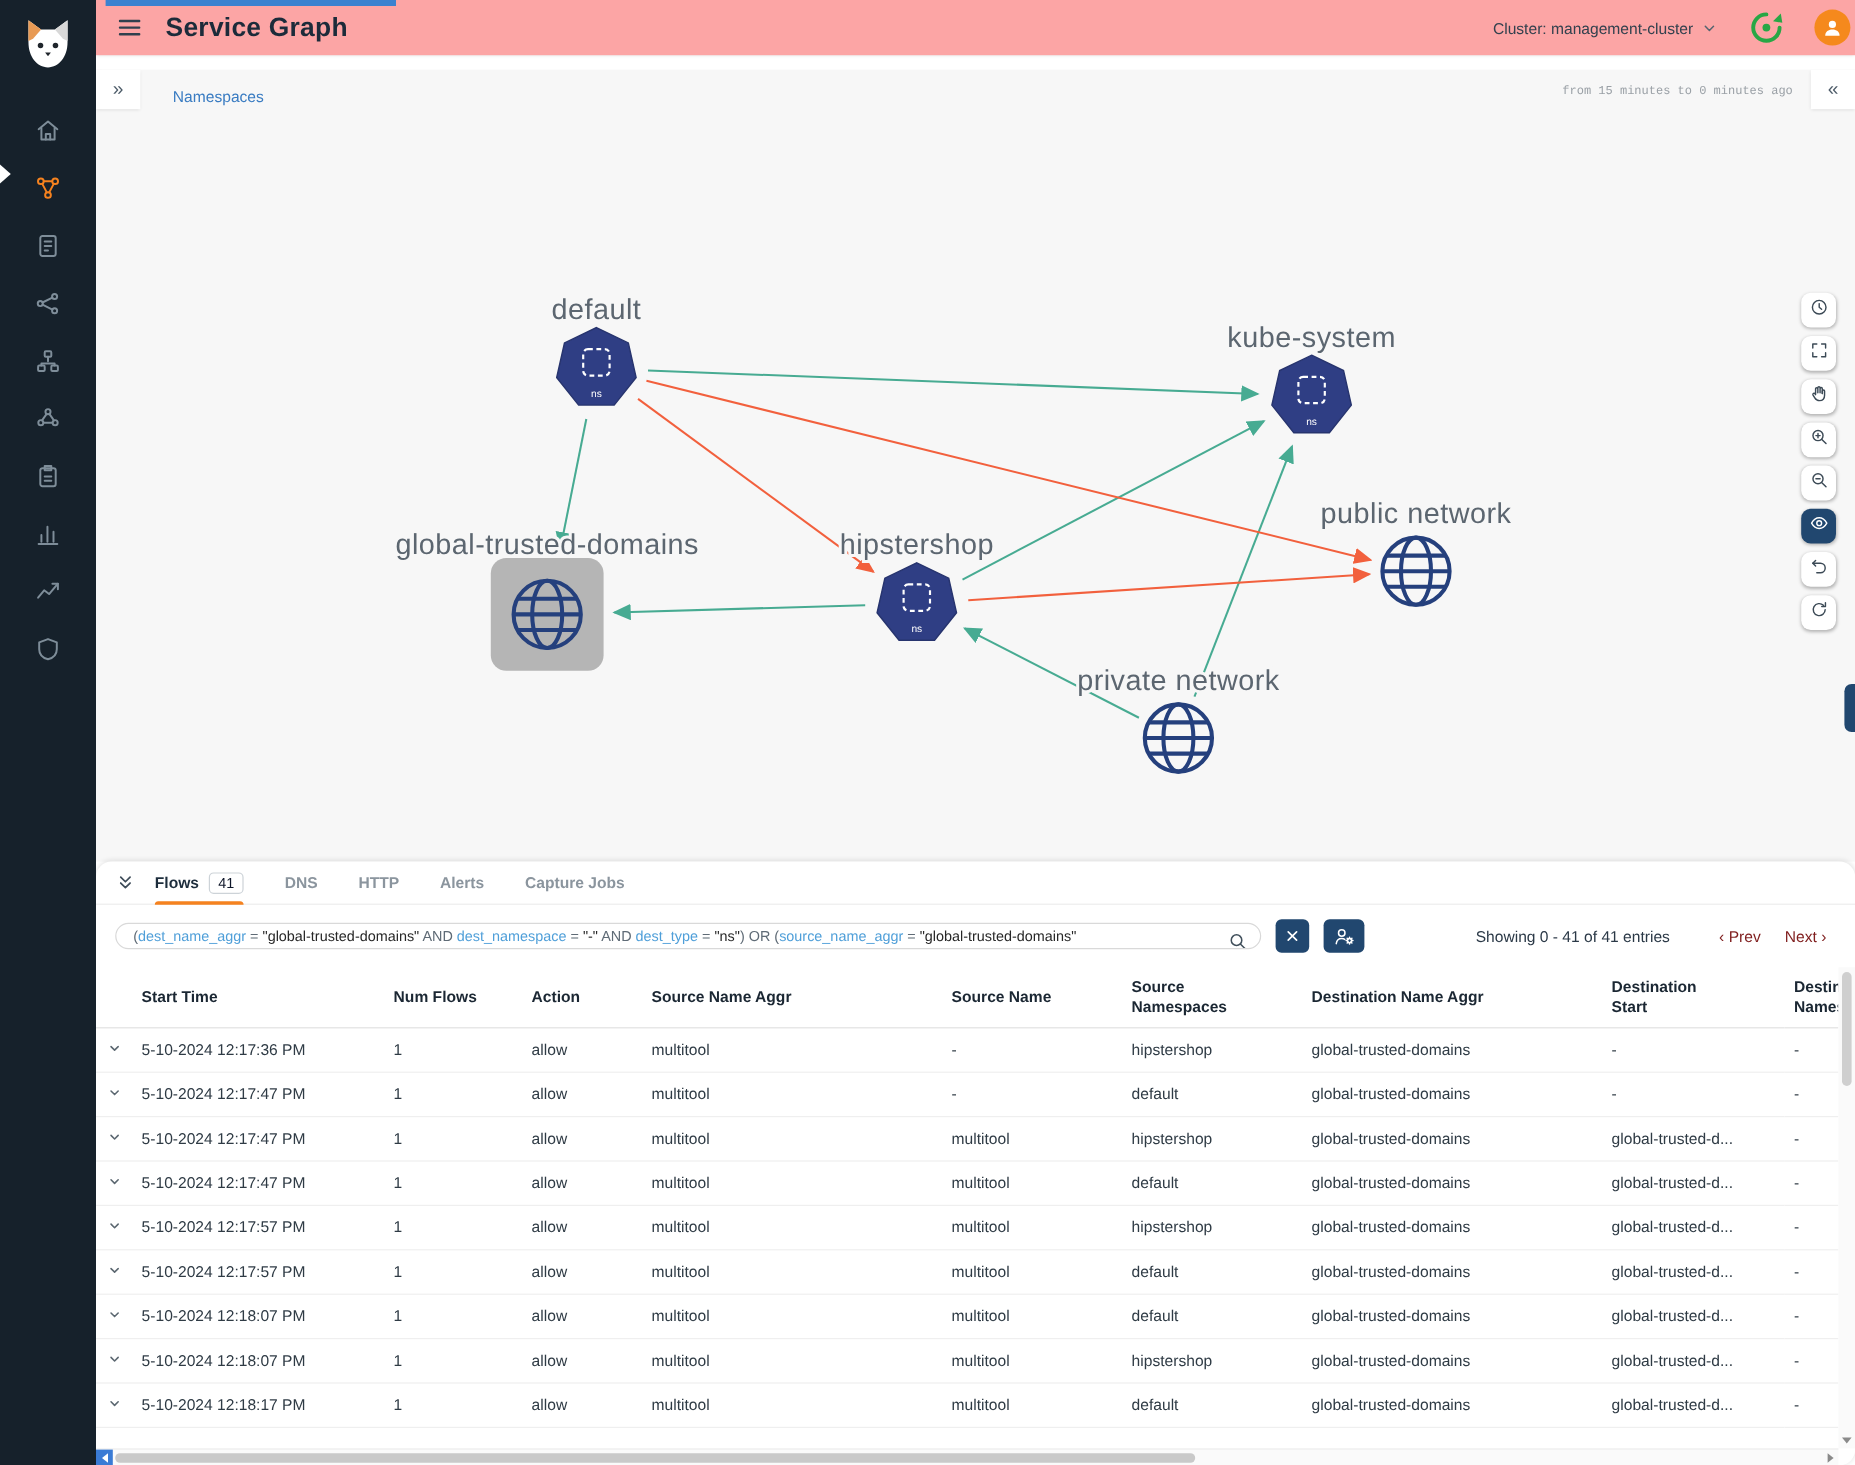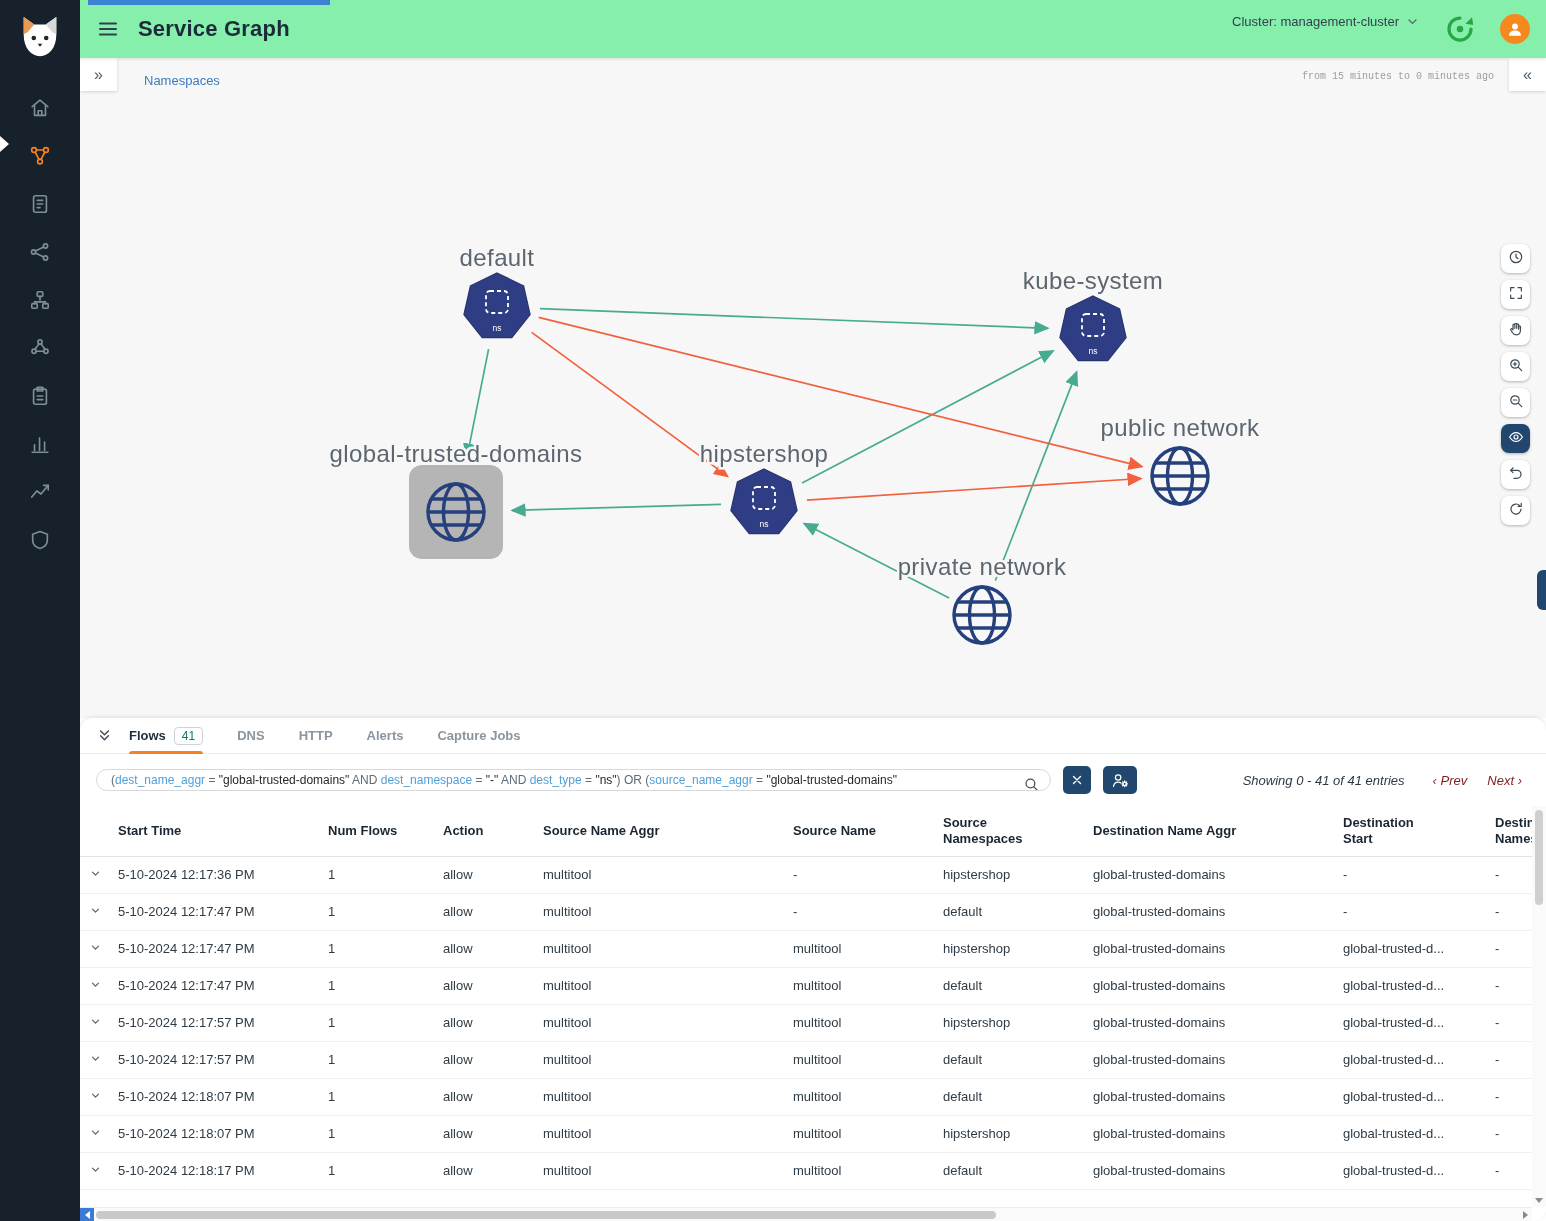--- a/index.html
+++ b/index.html
@@ -15,25 +15,25 @@
               align-items:center; justify-content:center; color:#7e8d99; cursor:pointer; }
   .nav-item.active { color:#f5821f; }
   .active-marker { position:absolute; left:0; top:2px; width:0; height:0;
                    border-top:8px solid transparent; border-bottom:8px solid transparent;
                    border-left:9px solid #ffffff; }
 
   
   .main { position:absolute; left:80px; top:0; right:0; height:100%; }
   .top-strip { position:absolute; left:8px; top:0; width:242px; height:5px; background:#3b82d0; z-index:60; }
 
-  header { position:absolute; left:0; top:0; right:0; height:58px; background:#86efac;
+  header { position:absolute; left:0; top:0; right:0; height:46px; background:#fca5a5;
            display:flex; align-items:center; box-shadow:0 1px 3px rgba(0,0,0,.12); z-index:30; }
   .hamburger { margin-left:16px; color:#30404e; display:flex; cursor:pointer; }
   h1.page-title { margin-left:18px; font-size:22px; font-weight:bold; color:#1c2b3a; letter-spacing:.2px; }
-  .header-right { margin-left:auto; display:flex; align-items:flex-start; gap:25px; padding-right:16px; }
+  .header-right { margin-left:auto; display:flex; align-items:center; gap:25px; padding-right:4px; }
   .cluster-select { display:flex; align-items:center; gap:6px; font-size:13px; color:#33414e; cursor:pointer; }
   .cluster-select .chev { color:#55646f; display:flex; }
   .tigera-logo { display:flex; }
   .avatar { width:30px; height:30px; border-radius:50%; background:#f5891d; display:flex;
             align-items:center; justify-content:center; color:#fff; cursor:pointer; }
 
   
   .graph-area { position:absolute; left:0; top:58px; right:0; height:660px; background:#f7f7f7; overflow:hidden; }
   #graph-svg { position:absolute; left:0; top:0; }
   .node-label { font-family:"Liberation Sans",sans-serif; font-size:24px; fill:#5c6670;
@@ -56,32 +56,32 @@
   .bottom-panel { position:absolute; left:0; top:718px; right:0; bottom:0; background:#fff;
                   box-shadow:0 -1px 4px rgba(0,0,0,.10);border-radius:13px; }
   .panel-tabs { height:36px; display:flex; align-items:center; padding-left:16px; border-bottom:1px solid #ededed; }
   .collapse-panel { color:#3e4c59; display:flex; margin-right:16px; cursor:pointer; }
   .tab { display:flex; align-items:center; margin-right:34px; font-size:13px; font-weight:bold;
          color:#8b959e; position:relative; height:36px; cursor:pointer; }
   .tab.active { color:#1d2d3c; }
   .tab.active::after { content:''; position:absolute; left:0; right:0; bottom:0; height:3px;
                        background:#f5821f; border-radius:3px 3px 0 0; }
   .badge { margin-left:8px; border:1px solid #cdd3d8; border-radius:4px; padding:1px 7px;
-           font-size:12px; font-weight:normal; color:#0f766e; background:#fff; }
+           font-size:12px; font-weight:normal; color:#0f172a; background:#fff; }
 
   .filter-row { display:flex; align-items:center; padding:12px 16px 10px; }
   .filter-input { position:relative; width:955px; height:22px; border:1px solid #d9d9d9; border-radius:16px;
                   background:#fff; display:flex; align-items:center; padding:0 34px 0 14px;
                   font-size:12px; white-space:nowrap; overflow:hidden; cursor:text; }
   .filter-input .search-ic { position:absolute; right:10px; top:6px; color:#41505c; }
   .q-paren { color:#5f6b76; } .q-op { color:#5f6b76; } .q-field { color:#4f9fd9; } .q-val { color:#272727; }
   .sq-btn { width:28px; height:28px; border-radius:5px; background:#21476f; color:#fff; display:flex;
             align-items:center; justify-content:center; margin-left:12px; cursor:pointer; }
   .sq-btn.wide { width:34px; }
-  .showing-block { margin-left:auto; display:flex; align-items:center; gap:28px; padding-right:8px;font-style:italic; }
+  .showing-block { margin-left:auto; display:flex; align-items:center; gap:41px; padding-right:8px; }
   .showing { font-size:13px; color:#2b3947; }
   .pager { color:#7f1d1d; font-size:13px; display:flex; gap:20px; }
   .pager span { cursor:pointer; }
 
   .table-wrap { position:absolute; left:0; top:88px; right:14px; bottom:14px; overflow:hidden; }
   table { border-collapse:collapse; table-layout:fixed; width:1577px; }
   th { text-align:left; font-size:13px; font-weight:bold; color:#1b2733; padding:6px 8px;
        border-bottom:1px solid #e2e2e2; vertical-align:middle; height:50px; line-height:1.25; }
   td { font-size:13px; color:#2f3b45; padding:0 8px; height:37px; border-bottom:1px solid #efefef;
        white-space:nowrap; overflow:hidden; }

